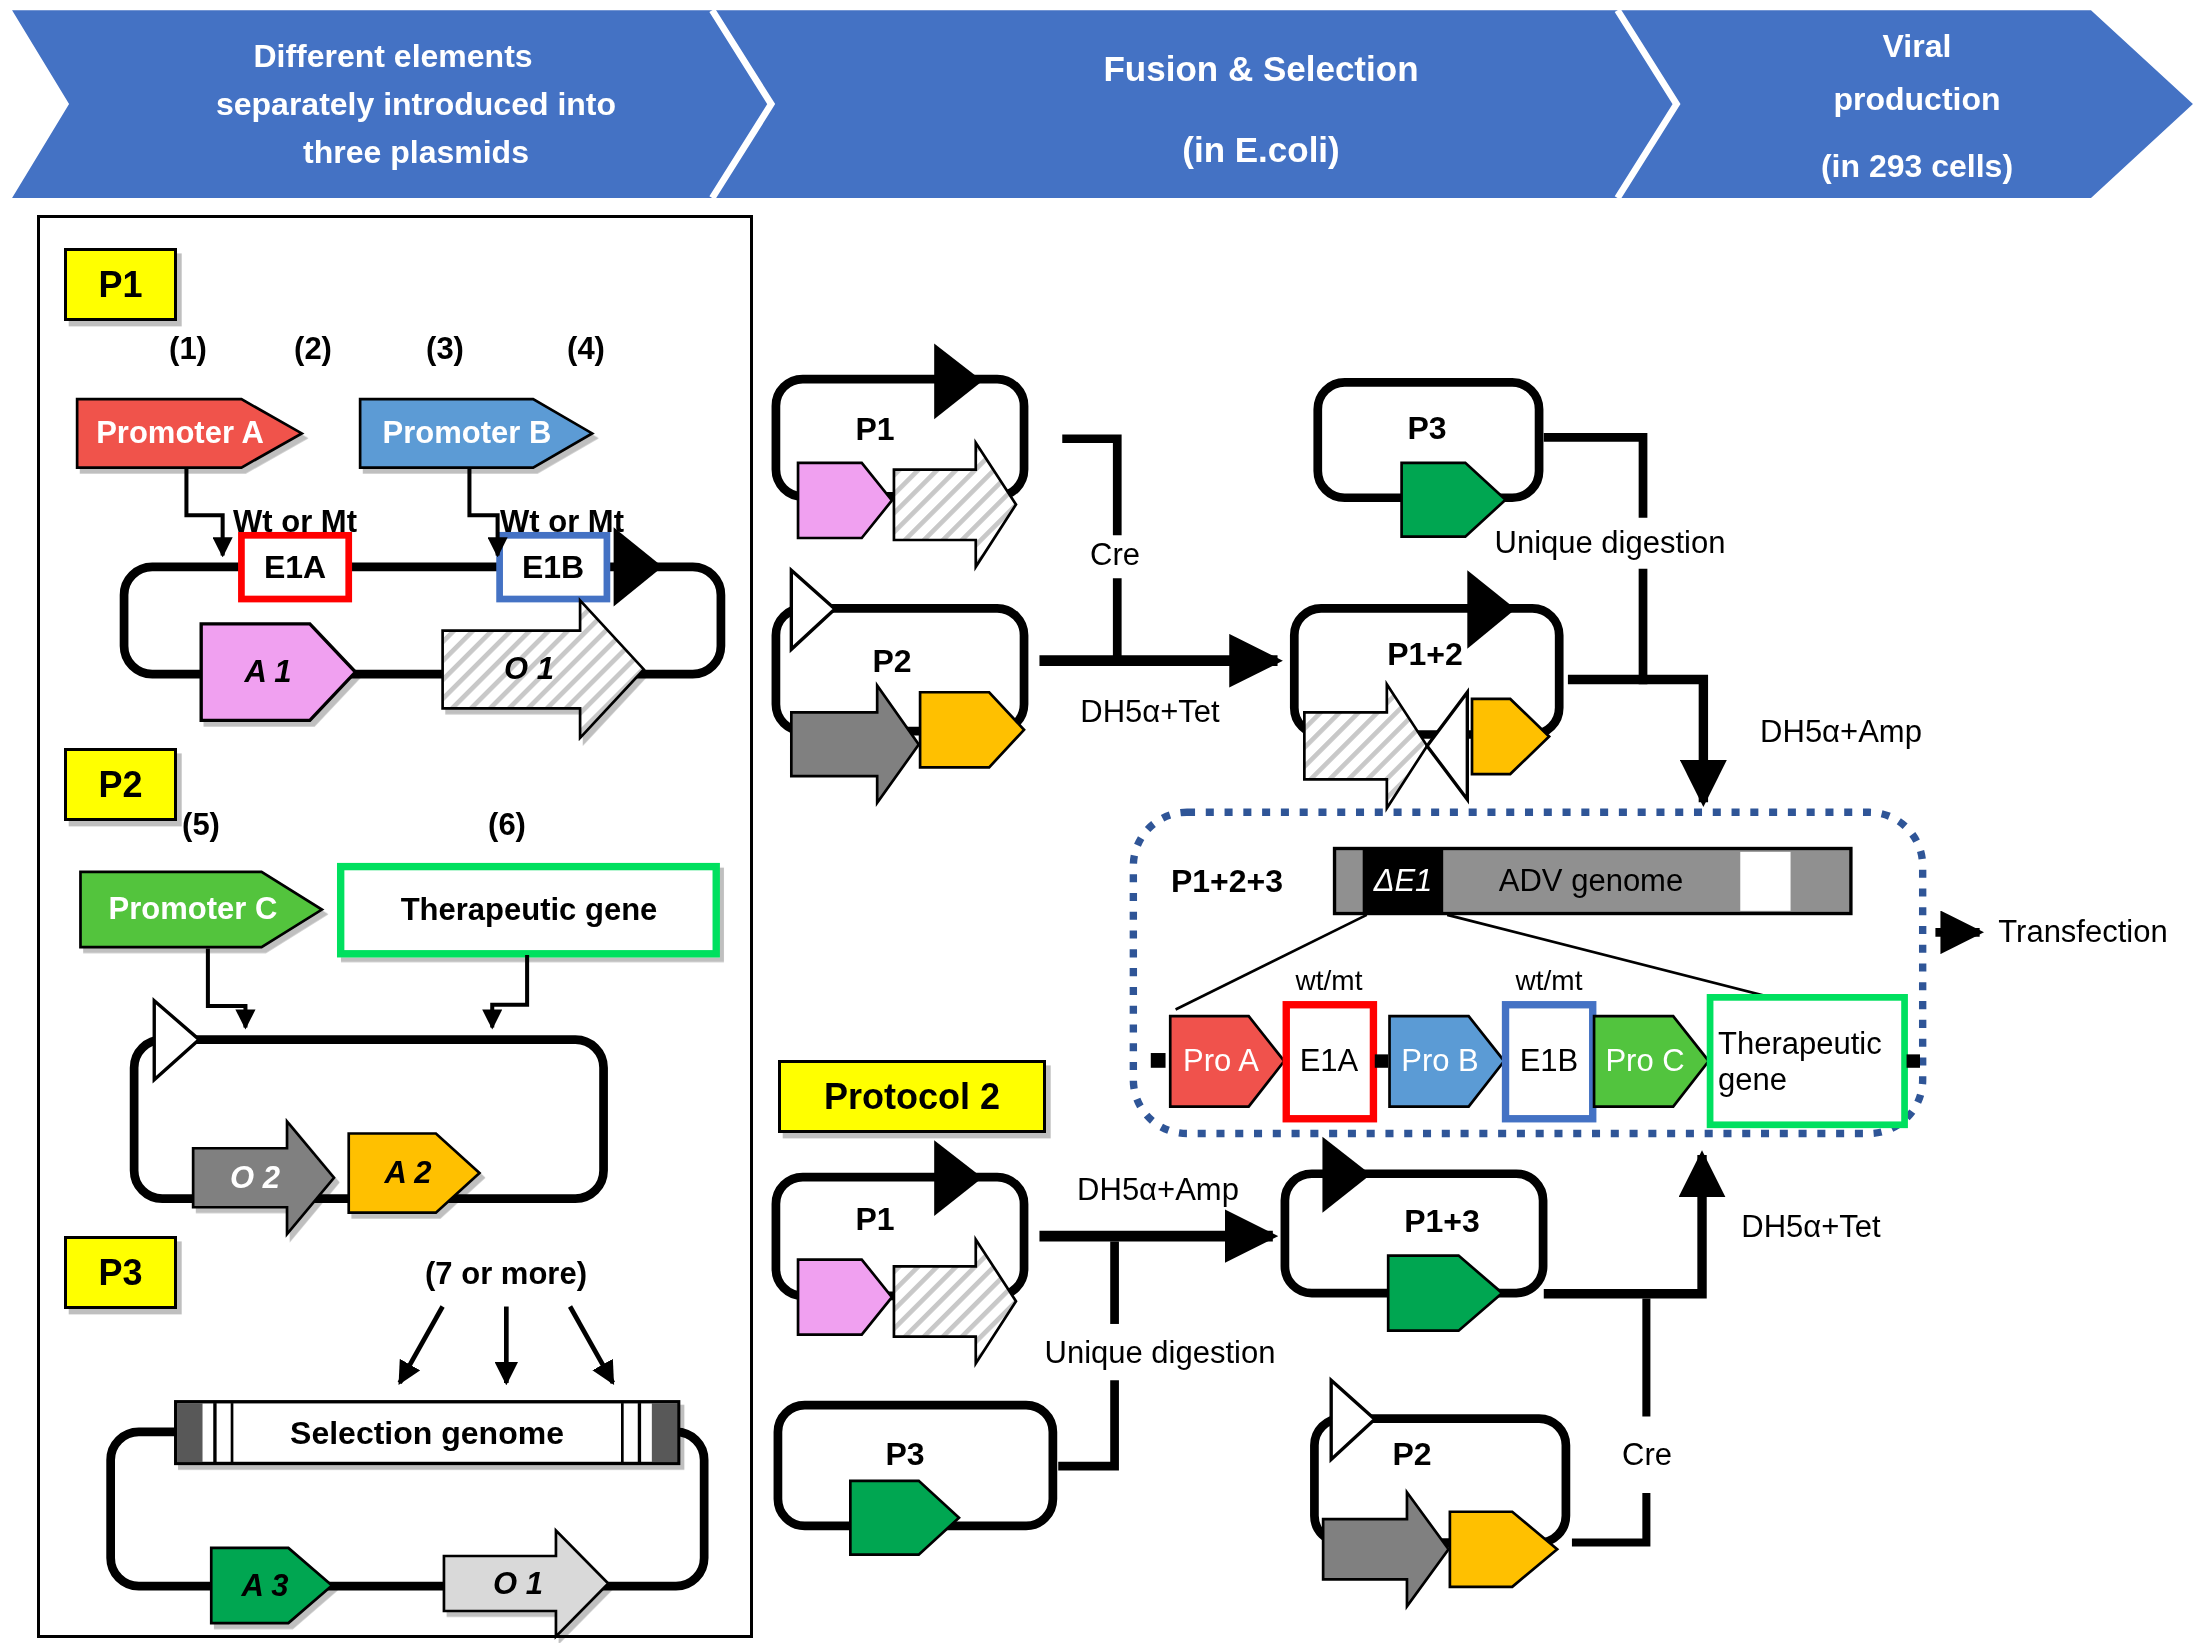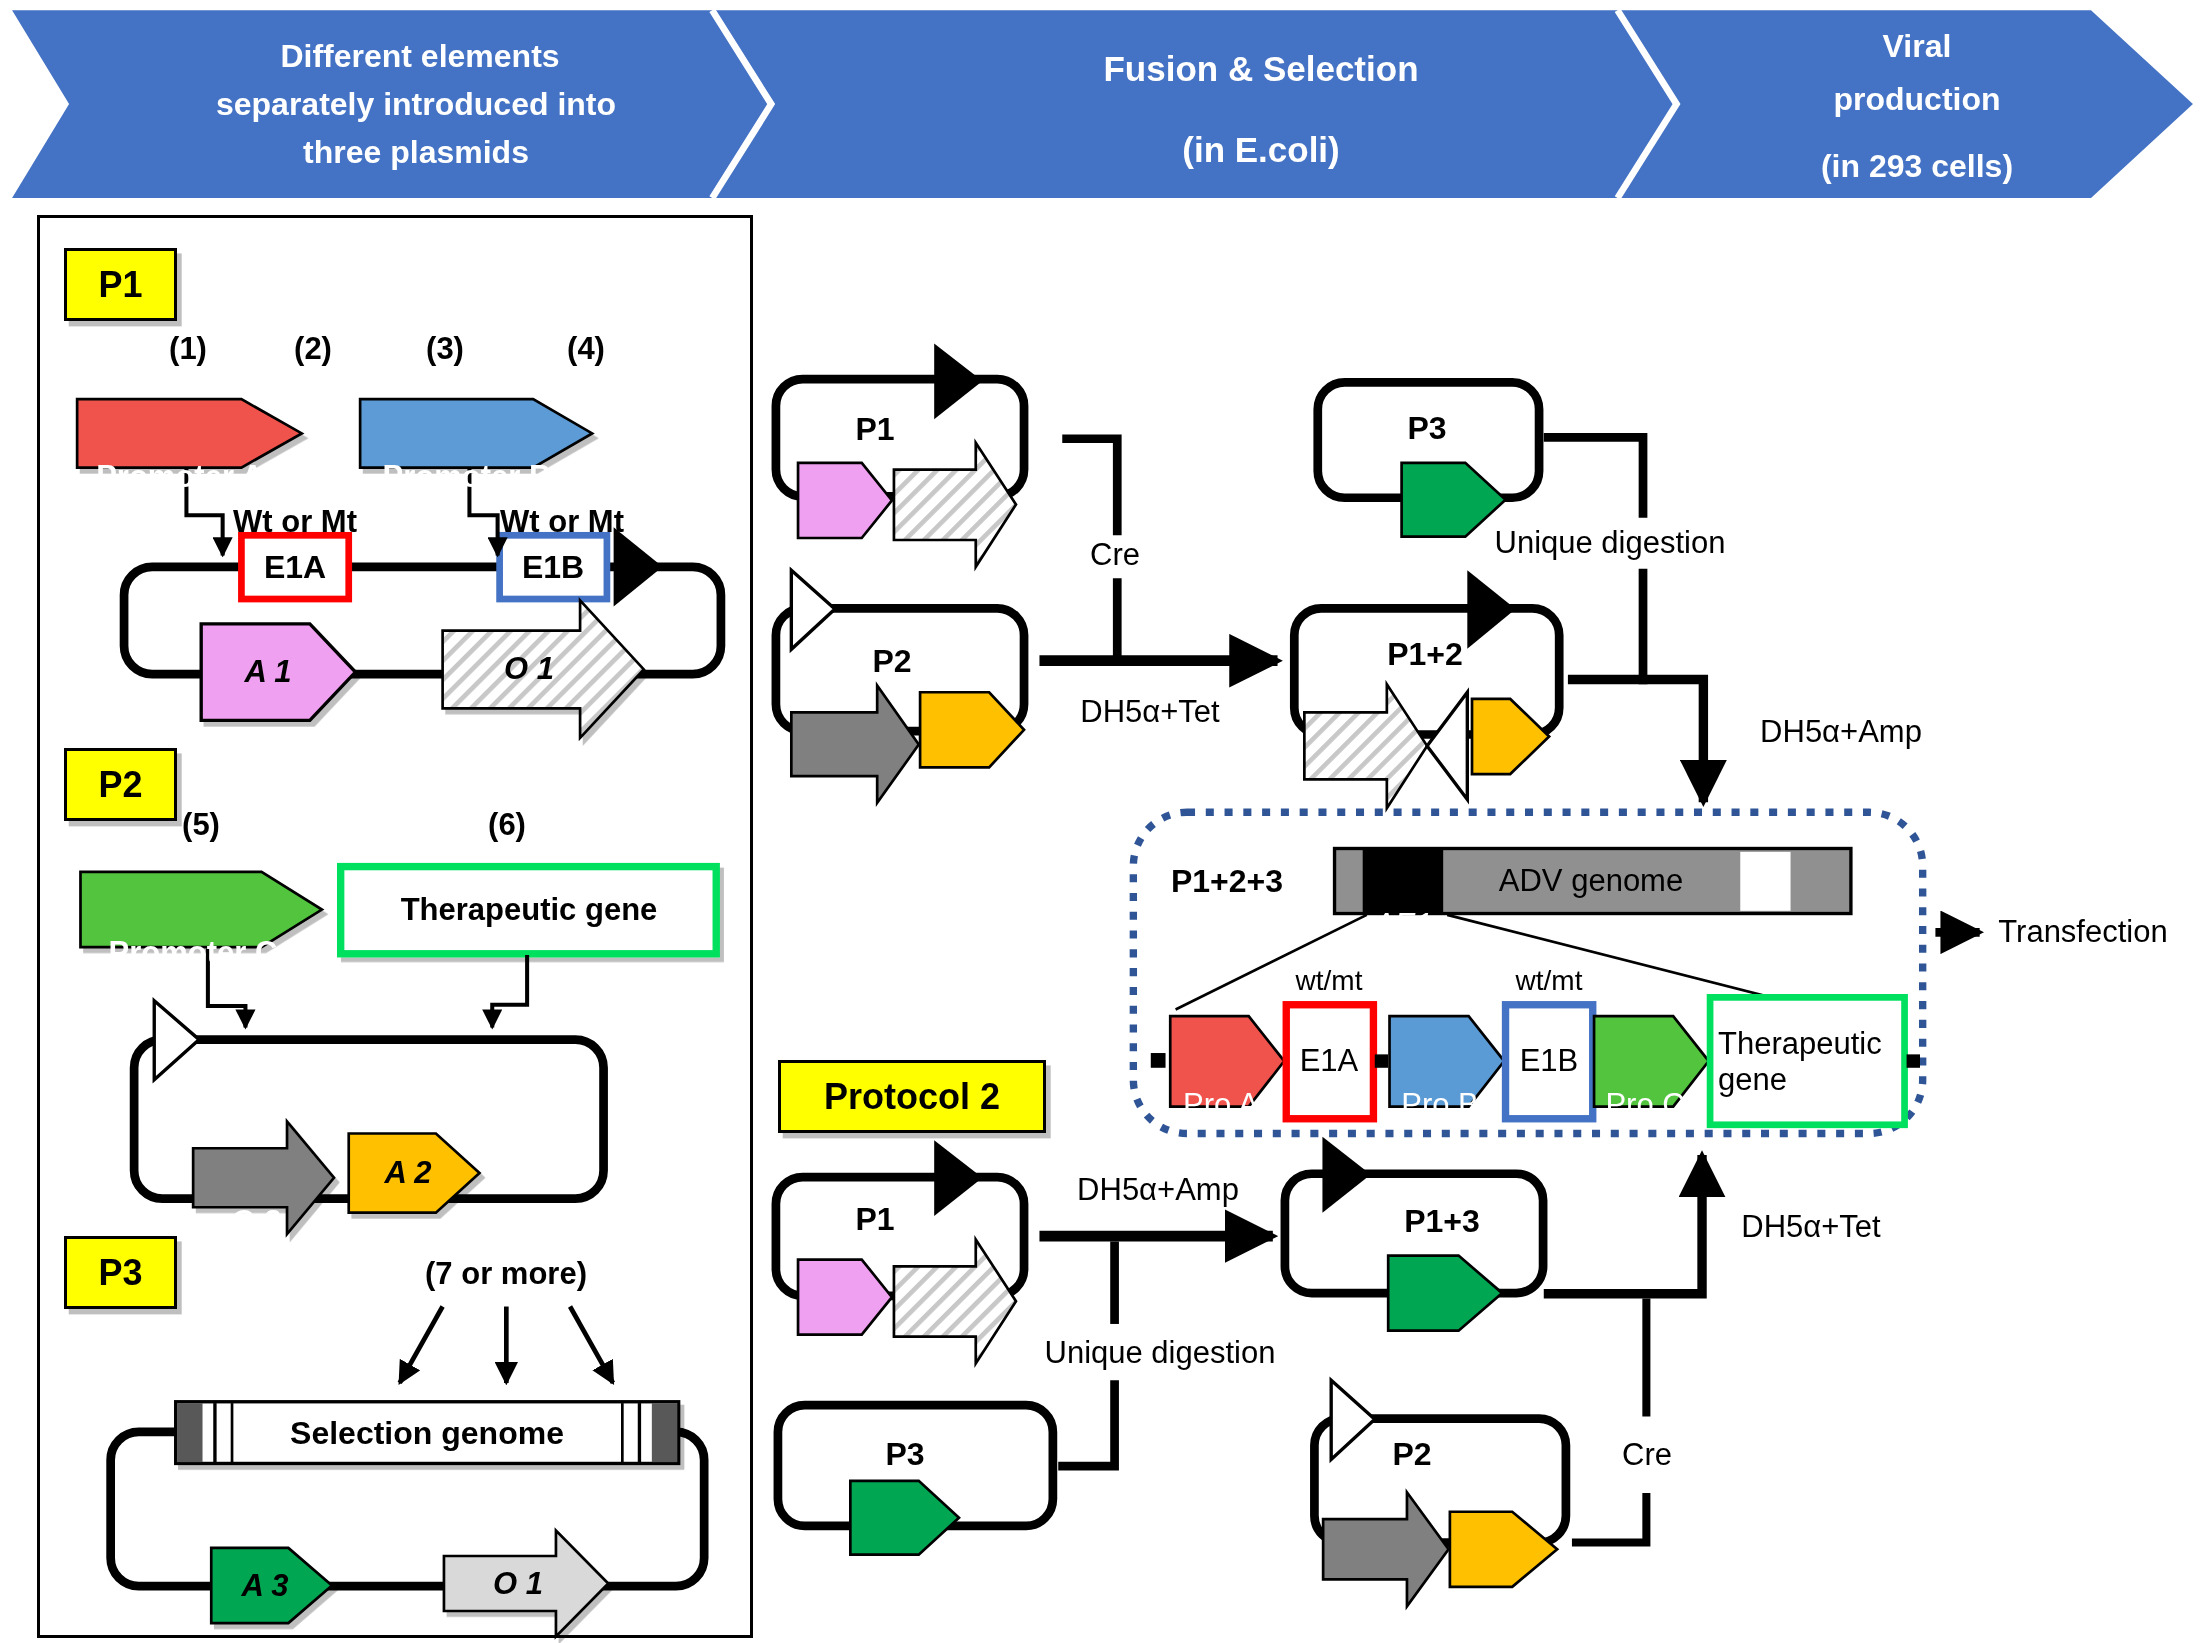--- a/index.html
+++ b/index.html
@@ -2,21 +2,21 @@
 <html style="font-size:10.7px"><head>
 <meta charset="utf-8">
 <style>
   html,body{margin:0;padding:0;background:#fff;}
   #canvas{position:relative;width:2205px;height:1644px;background:#ffffff;overflow:hidden;
           font-family:"Liberation Sans",sans-serif;}
   #conn{position:absolute;left:0;top:0;z-index:2;}
   .panel{position:absolute;left:37px;top:215px;width:710px;height:1417px;border:3.4px solid #000;background:#fff;z-index:1;}
   .txt{position:absolute;transform:translate(-50%,-50%);white-space:nowrap;color:#000;z-index:3;
        font-family:"Liberation Sans",sans-serif;font-weight:400;}
-  .b{font-weight:700;} .w{color:#fff;margin-top:44px;} .i{font-style:italic;}
+  .b{font-weight:700;} .w{color:#fff;} .i{font-style:italic;}
   .s42{font-size:28px;} .s44{font-size:31px;} .s46{font-size:31px;} .s48{font-size:32px;}
   .ylab{position:absolute;background:#FFFF00;border:3.4px solid #000;display:flex;align-items:center;justify-content:center;
         font-weight:700;font-size:36px;color:#000;z-index:3;box-shadow:4.7px 5.4px 0 rgba(0,0,0,0.25);
         font-family:"Liberation Sans",sans-serif;}
   .bannertxt{position:absolute;transform:translate(-50%,-50%);color:#fff;font-weight:700;font-size:32px;
              white-space:nowrap;z-index:3;font-family:"Liberation Sans",sans-serif;}
 </style>
 </head>
 <body>
 
@@ -143,21 +143,21 @@
     <polygon points="1268,2208 1370,2208 1430,2263 1370,2318 1268,2318" fill="#00A651" stroke="#000" stroke-width="4"></polygon>
 
     <rect x="1960" y="2115" width="375" height="185" rx="40" fill="#fff" stroke="#000" stroke-width="13"></rect>
     <polygon points="1985,2058 2050,2116 1985,2176" fill="#fff" stroke="#000" stroke-width="5"></polygon>
     <polygon points="1973,2265 2098,2265 2098,2225 2160,2310 2098,2395 2098,2355 1973,2355" fill="#808080" stroke="#000" stroke-width="4"></polygon>
     <polygon points="2162,2254 2255,2254 2322,2310 2255,2366 2162,2366" fill="#FFC000" stroke="#000" stroke-width="4"></polygon>
     <path d="M2455,1936 L2455,2112" fill="none" stroke="#000" stroke-width="12"></path>
     <path d="M2455,2226 L2455,2300 L2344,2300" fill="none" stroke="#000" stroke-width="12"></path>
   </svg>
 
-  <div class="bannertxt" style="left:420px;top:56px">Different elements</div>
+  <div class="bannertxt" style="left:393px;top:56px">Different elements</div>
   <div class="bannertxt" style="left:416px;top:104px">separately introduced into</div>
   <div class="bannertxt" style="left:416px;top:152px">three plasmids</div>
   <div class="bannertxt" style="left:1261px;top:69px;font-size:35px">Fusion &amp; Selection</div>
   <div class="bannertxt" style="left:1261px;top:150px;font-size:35px">(in E.coli)</div>
   <div class="bannertxt" style="left:1917px;top:46px">Viral</div>
   <div class="bannertxt" style="left:1917px;top:99px">production</div>
   <div class="bannertxt" style="left:1917px;top:166px">(in 293 cells)</div>
 
   <div class="ylab" style="left:64px;top:248px;width:107px;height:67px">P1</div>
   <div class="ylab" style="left:64px;top:748px;width:107px;height:67px">P2</div>

